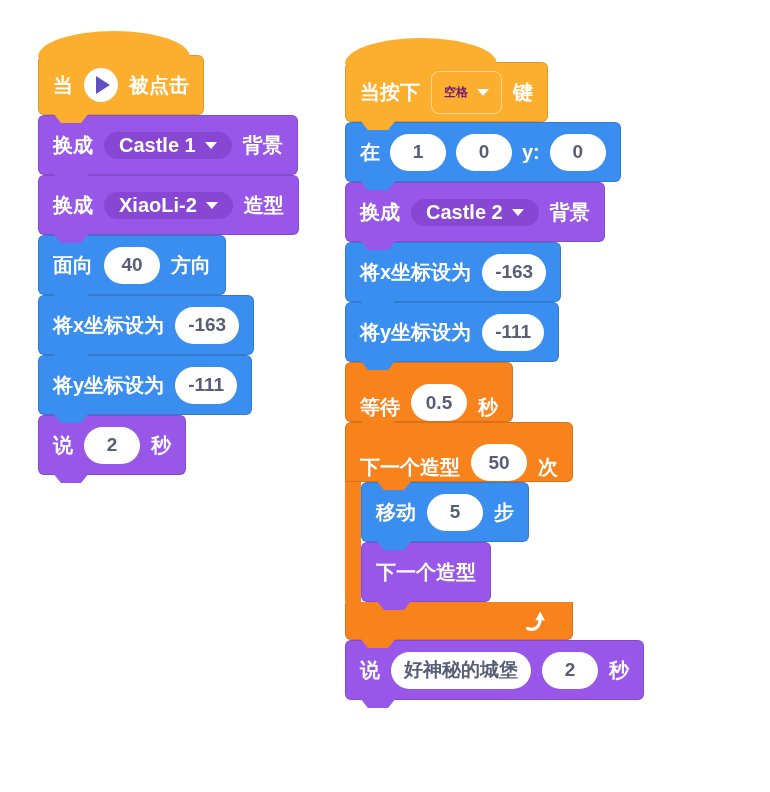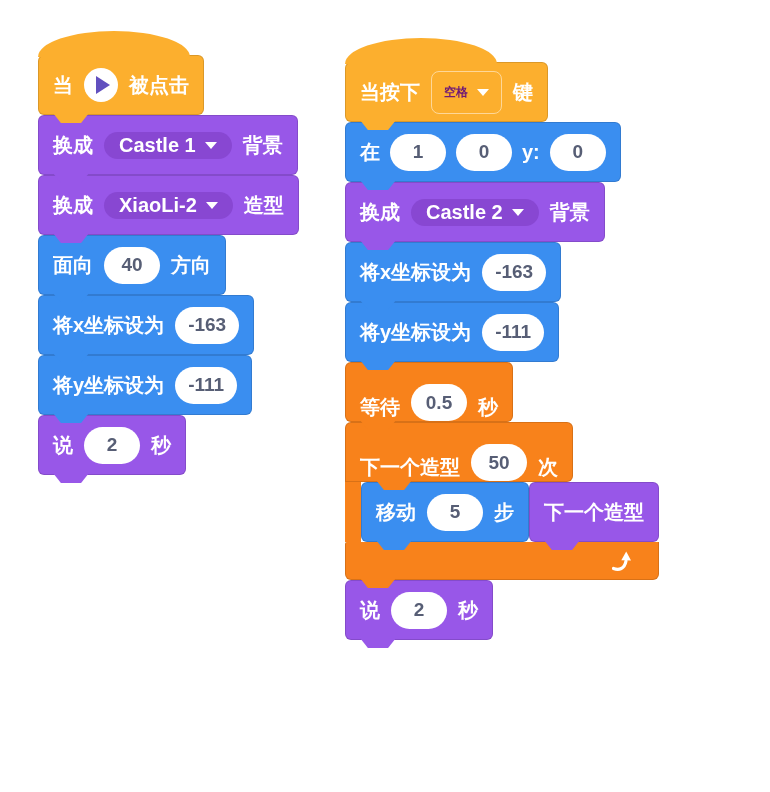--- a/index.html
+++ b/index.html
@@ -49,21 +49,21 @@
   }
   .caret{width:0;height:0;border-left:6px solid transparent;border-right:6px solid transparent;border-top:7px solid #fff;}
 
   .play{width:34px;height:34px;border-radius:50%;background:#fff;display:flex;align-items:center;justify-content:center;}
   .play-tri{width:0;height:0;border-top:9px solid transparent;border-bottom:9px solid transparent;border-left:14px solid var(--play_triangle);margin-left:4px;}
 
   
   .c-block{position:relative;display:flex;flex-direction:column;align-items:flex-start;}
   .c-top{border-bottom-left-radius:0;border-bottom-right-radius:6px;min-width:212px;}
   .c-top::after{left:30px;}
-  .c-mouth{display:flex;flex-direction:row;align-items:flex-start;border-left:16px solid var(--control);text-align:right;}
+  .c-mouth{display:flex;flex-direction:column;align-items:flex-start;border-left:16px solid var(--control);text-align:right;}
   .c-bottom{
     position:relative;align-self:stretch;height:38px;background:var(--control);
     border:1px solid rgba(0,0,0,0.13);border-top:none;box-sizing:border-box;
     border-radius:2px 0 6px 6px;display:flex;align-items:center;justify-content:flex-end;
     padding:0 24px;
   }
   .icon-svg{display:block;}
 </style>
 </head>
 <body>
@@ -186,18 +186,19 @@
       <div class="c-bottom" style="z-index:1">
         <svg class="icon-svg" width="24" height="22" viewBox="0 0 24 22">
           <path d="M3.5 18.5 C 9 20.5, 14.5 19, 16 11" fill="none" stroke="#fff" stroke-width="3.2" stroke-linecap="round"></path>
           <path d="M16.2 1.5 L11.3 10.2 L21 10.6 Z" fill="#fff"></path>
         </svg>
       </div>
     </div>
 
     <div class="block looks" style="z-index:22">
       <span>说</span>
+      <span class="oval">好神秘的城堡</span>
       <span class="oval">2</span>
       <span>秒</span>
     </div>
 
   </div>
 </div>
 
 </body></html>

